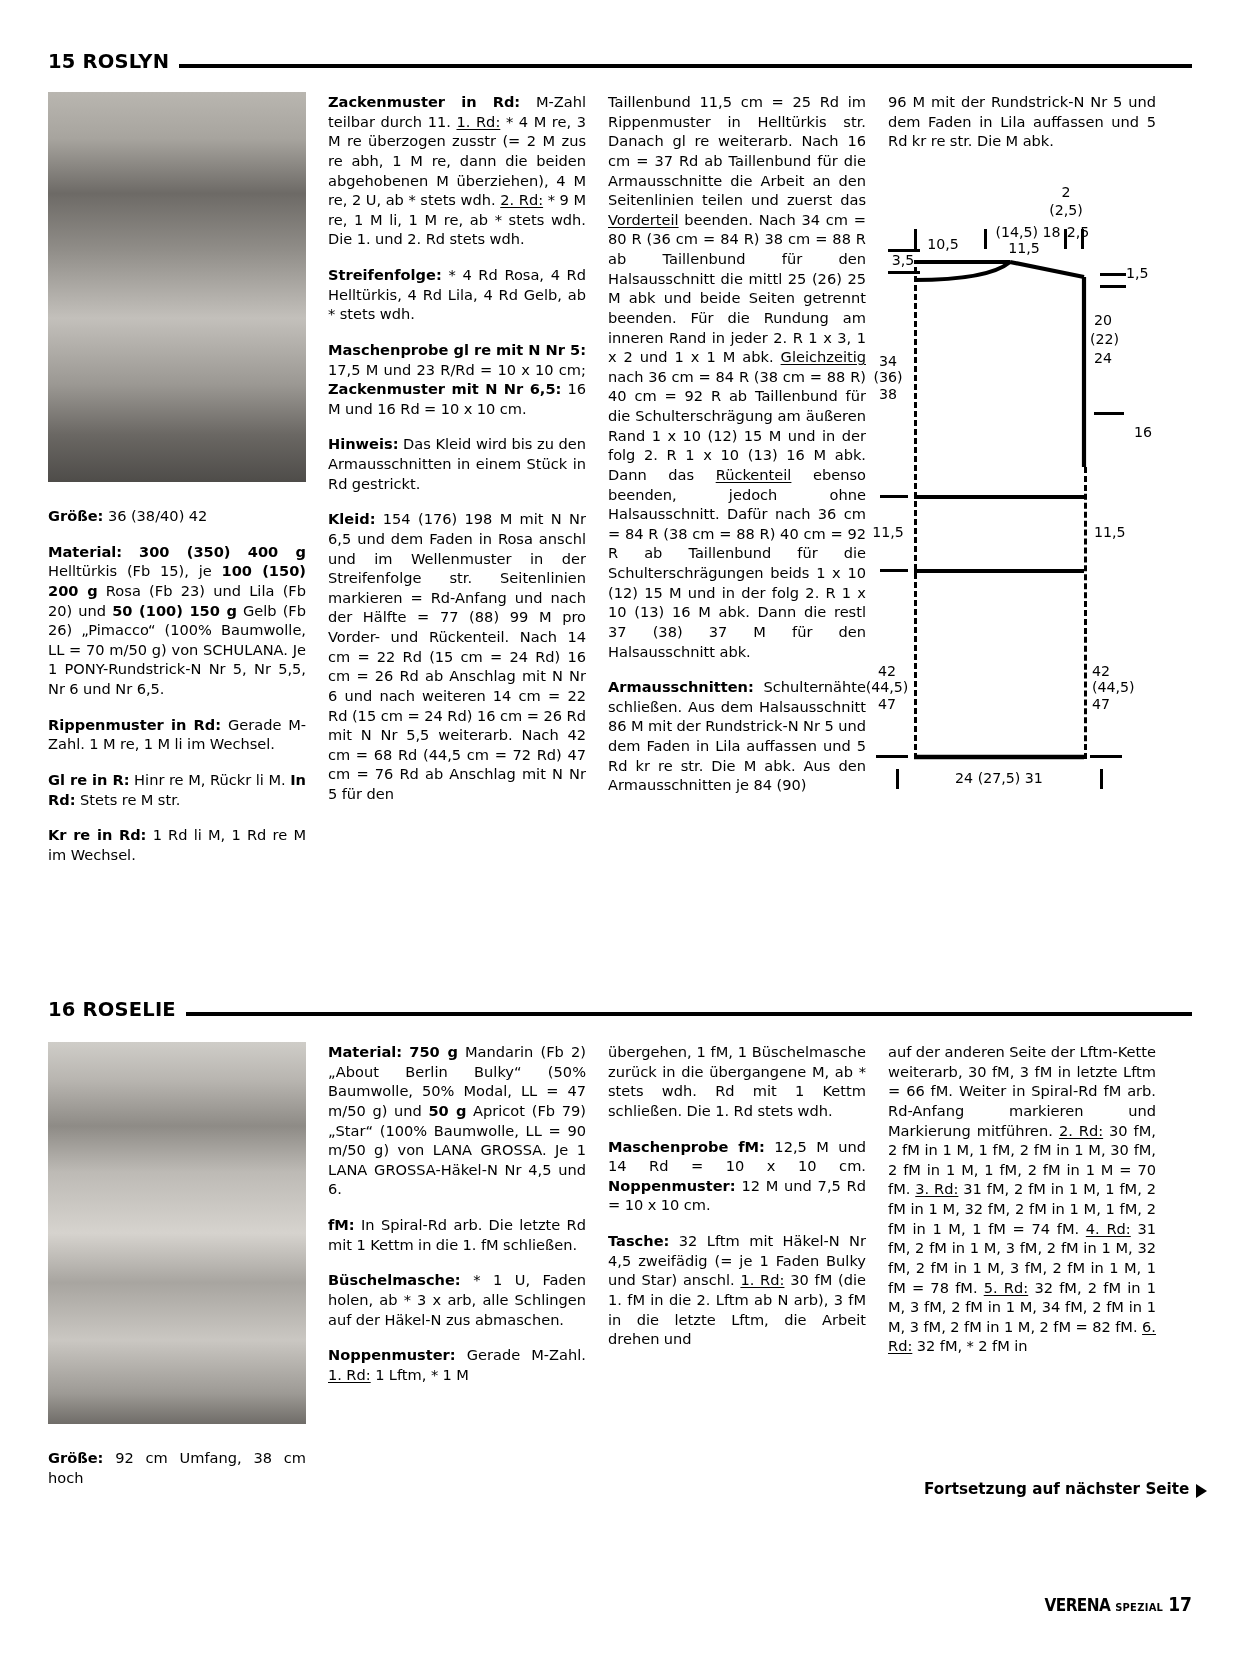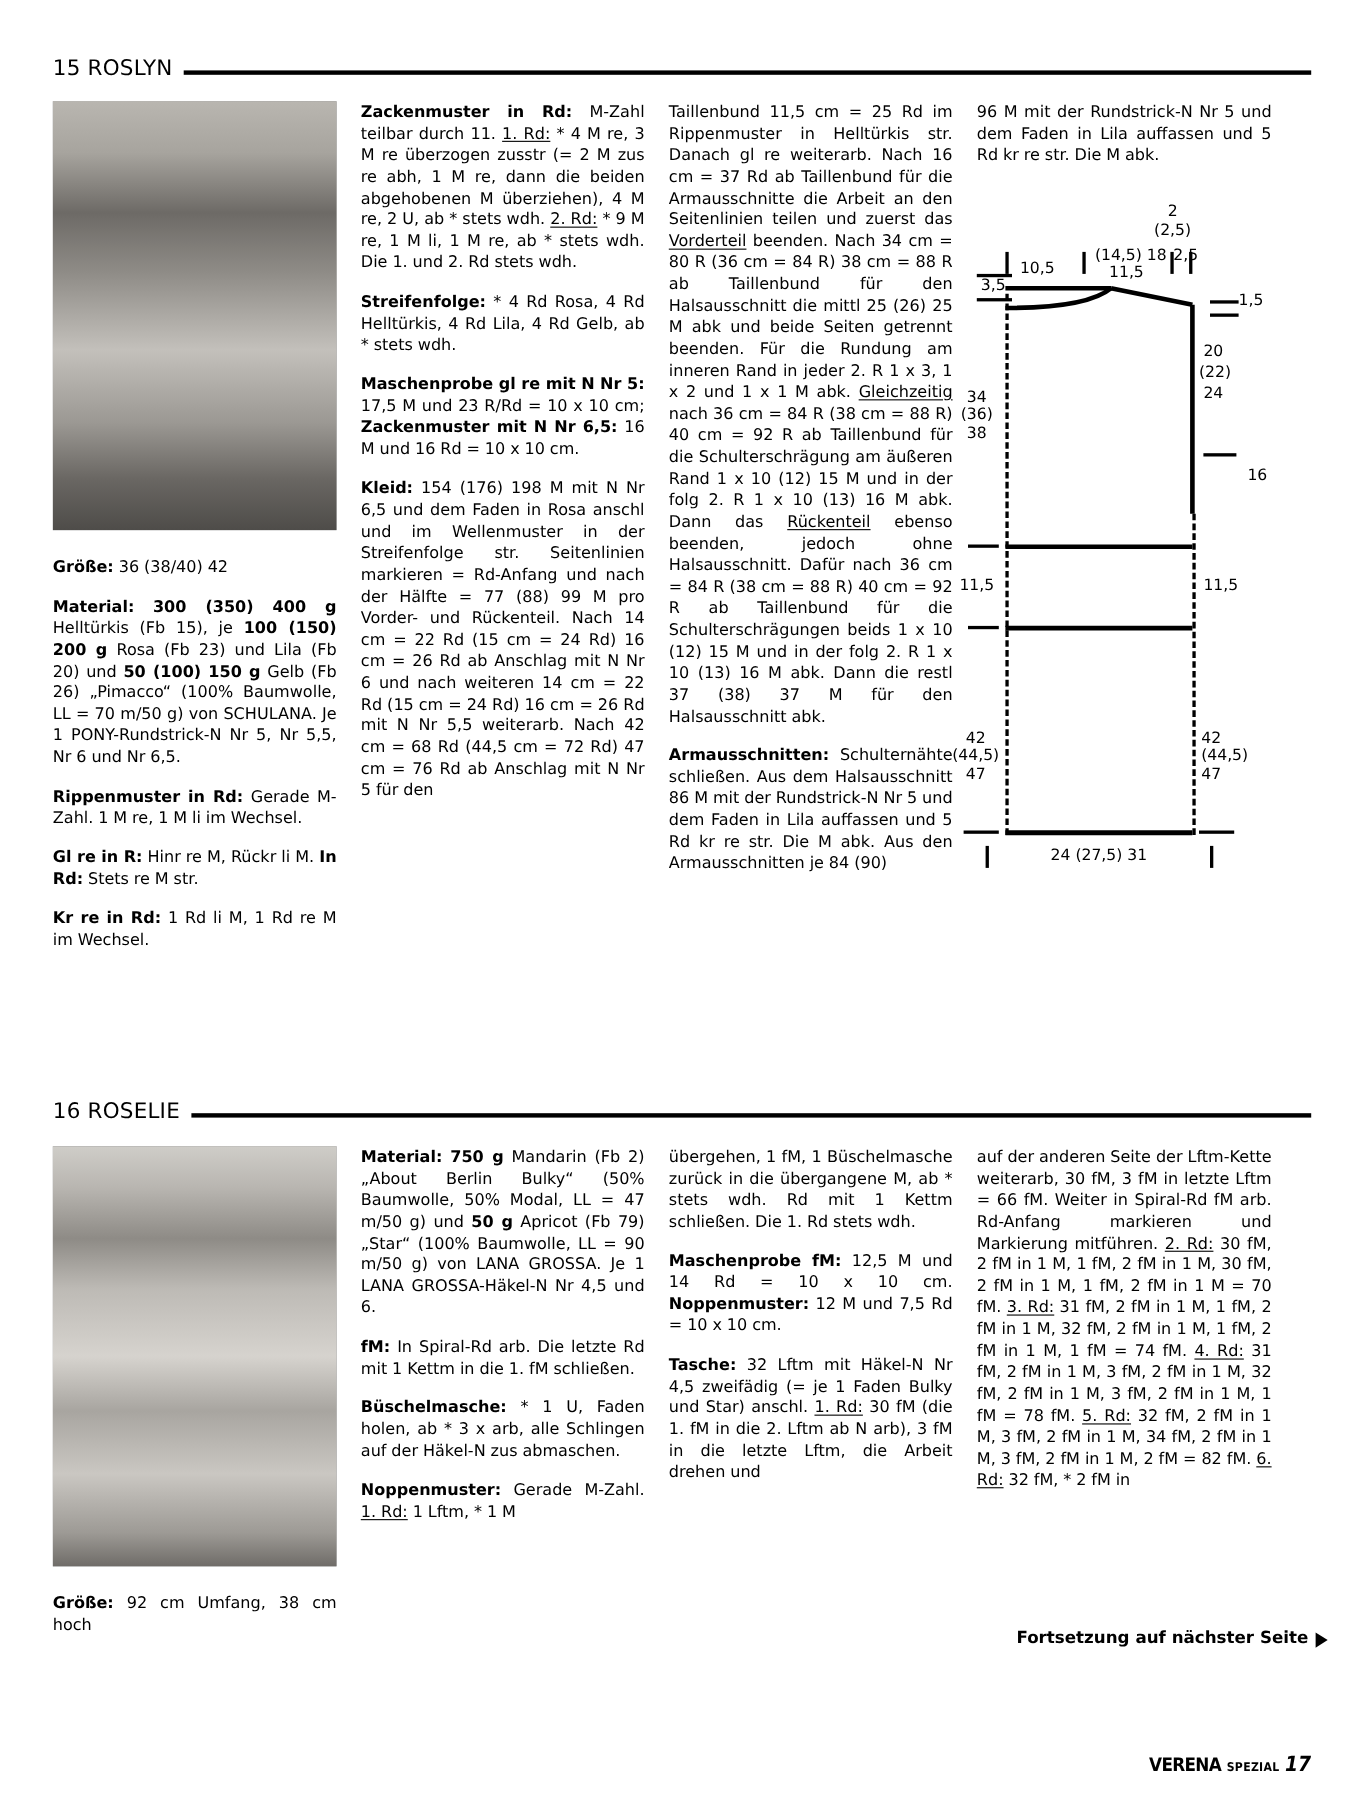--- a/index.html
+++ b/index.html
@@ -20,21 +20,21 @@
     left: 48px; top: 0;
     width: 1144px;
     height: 1654px;
   }
 
   
   .sec-head {
     display: flex;
     align-items: flex-end;
     gap: 0;
-    font-weight: normal;
+    font-weight: bold;
     font-size: 19.5px;
     letter-spacing: .2px;
   }
   .sec-head .lbl {
     white-space: nowrap;
     padding-right: 10px;
     line-height: 1.05;
   }
   .sec-head .rule {
     flex: 1 1 auto;
@@ -124,21 +124,21 @@
   }
   .brand {
     display: flex;
     align-items: baseline;
     justify-content: flex-end;
     gap: 5px;
     font-family: "DejaVu Sans Condensed", "Liberation Sans Narrow", "Liberation Sans", sans-serif;
   }
   .brand .v1 { font-weight: bold; font-size: 17px; letter-spacing: -0.6px; }
   .brand .v2 { font-weight: bold; font-size: 11px; letter-spacing: 0.3px; }
-  .brand .v3 { font-weight: bold; font-size: 19px; font-style: italic; }
+  .brand .v3 { font-weight: bold; font-size: 19px; }
 </style>
 </head>
 <body>
 
 <div class="page">
 
   <div style="position:absolute; left:0; top:52px; width:1144px;">
     <div class="sec-head">
       <span class="lbl">15 ROSLYN</span>
       <span class="rule"></span>
@@ -163,20 +163,21 @@
       <p class="t"><b>Material:</b><span> <b>300 (350) 400 g</b> Helltürkis (Fb 15), je <b>100 (150) 200 g</b> Rosa (Fb 23) und Lila (Fb 20) und <b>50 (100) 150 g</b> Gelb (Fb 26) „Pimacco“ (100% Baumwolle, LL = 70 m/50 g) von SCHULANA. Je 1 PONY-Rundstrick-N Nr 5, Nr 5,5, Nr 6 und Nr 6,5.</span></p>
       <p class="t"><b>Rippenmuster in Rd:</b><span> Gerade M-Zahl. 1 M re, 1 M li im Wechsel.</span></p>
       <p class="t"><b>Gl re in R:</b><span> Hinr re M, Rückr li M. <b>In Rd:</b> Stets re M str.</span></p>
       <p class="t"><b>Kr re in Rd:</b><span> 1 Rd li M, 1 Rd re M im Wechsel.</span></p>
     </div>
 
     <div class="col">
       <p class="t"><b>Zackenmuster in Rd:</b><span> M-Zahl teilbar durch 11. <u>1. Rd:</u> * 4 M re, 3 M re überzogen zusstr (= 2 M zus re abh, 1 M re, dann die beiden abgehobenen M überziehen), 4 M re, 2 U, ab * stets wdh. <u>2. Rd:</u> * 9 M re, 1 M li, 1 M re, ab * stets wdh. Die 1. und 2. Rd stets wdh.</span></p>
       <p class="t"><b>Streifenfolge:</b><span> * 4 Rd Rosa, 4 Rd Helltürkis, 4 Rd Lila, 4 Rd Gelb, ab * stets wdh.</span></p>
       <p class="t"><b>Maschenprobe gl re mit N Nr 5:</b><span> 17,5 M und 23 R/Rd = 10 x 10 cm; <b>Zackenmuster mit N Nr 6,5:</b> 16 M und 16 Rd = 10 x 10 cm.</span></p>
+      <p class="t"><b>Hinweis:</b><span> Das Kleid wird bis zu den Armausschnitten in einem Stück in Rd gestrickt.</span></p>
       <p class="t"><b>Kleid:</b><span> 154 (176) 198 M mit N Nr 6,5 und dem Faden in Rosa anschl und im Wellenmuster in der Streifenfolge str. Seitenlinien markieren = Rd-Anfang und nach der Hälfte = 77 (88) 99 M pro Vorder- und Rückenteil. Nach 14 cm = 22 Rd (15 cm = 24 Rd) 16 cm = 26 Rd ab Anschlag mit N Nr 6 und nach weiteren 14 cm = 22 Rd (15 cm = 24 Rd) 16 cm = 26 Rd mit N Nr 5,5 weiterarb. Nach 42 cm = 68 Rd (44,5 cm = 72 Rd) 47 cm = 76 Rd ab Anschlag mit N Nr 5 für den</span></p>
     </div>
 
     <div class="col">
       <p class="t">Taillenbund 11,5 cm = 25 Rd im Rippenmuster in Helltürkis str. Danach gl re weiterarb. Nach 16 cm = 37 Rd ab Taillenbund für die Armausschnitte die Arbeit an den Seitenlinien teilen und zuerst das <u>Vorderteil</u> beenden. Nach 34 cm = 80 R (36 cm = 84 R) 38 cm = 88 R ab Taillenbund für den Halsausschnitt die mittl 25 (26) 25 M abk und beide Seiten getrennt beenden. Für die Rundung am inneren Rand in jeder 2. R 1 x 3, 1 x 2 und 1 x 1 M abk. <u>Gleichzeitig</u> nach 36 cm = 84 R (38 cm = 88 R) 40 cm = 92 R ab Taillenbund für die Schulterschrägung am äußeren Rand 1 x 10 (12) 15 M und in der folg 2. R 1 x 10 (13) 16 M abk. Dann das <u>Rückenteil</u> ebenso beenden, jedoch ohne Halsausschnitt. Dafür nach 36 cm = 84 R (38 cm = 88 R) 40 cm = 92 R ab Taillenbund für die Schulterschrägungen beids 1 x 10 (12) 15 M und in der folg 2. R 1 x 10 (13) 16 M abk. Dann die restl 37 (38) 37 M für den Halsausschnitt abk.</p>
       <p class="t"><b>Armausschnitten:</b><span> Schulternähte schließen. Aus dem Halsausschnitt 86 M mit der Rundstrick-N Nr 5 und dem Faden in Lila auffassen und 5 Rd kr re str. Die M abk. Aus den Armausschnitten je 84 (90)</span></p>
     </div>
 
     <div class="col wide">
       <p class="t">96 M mit der Rundstrick-N Nr 5 und dem Faden in Lila auffassen und 5 Rd kr re str. Die M abk.</p>

